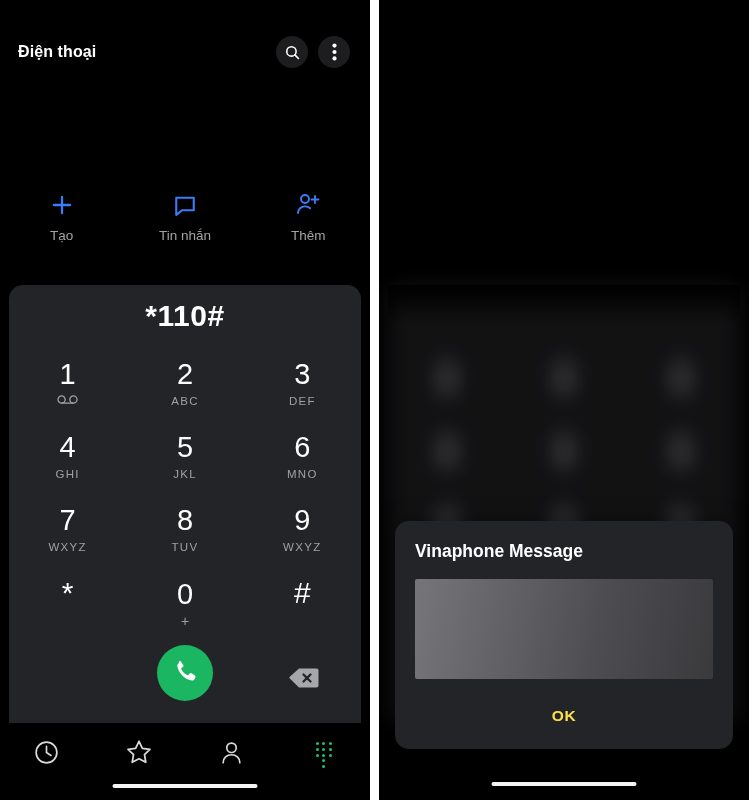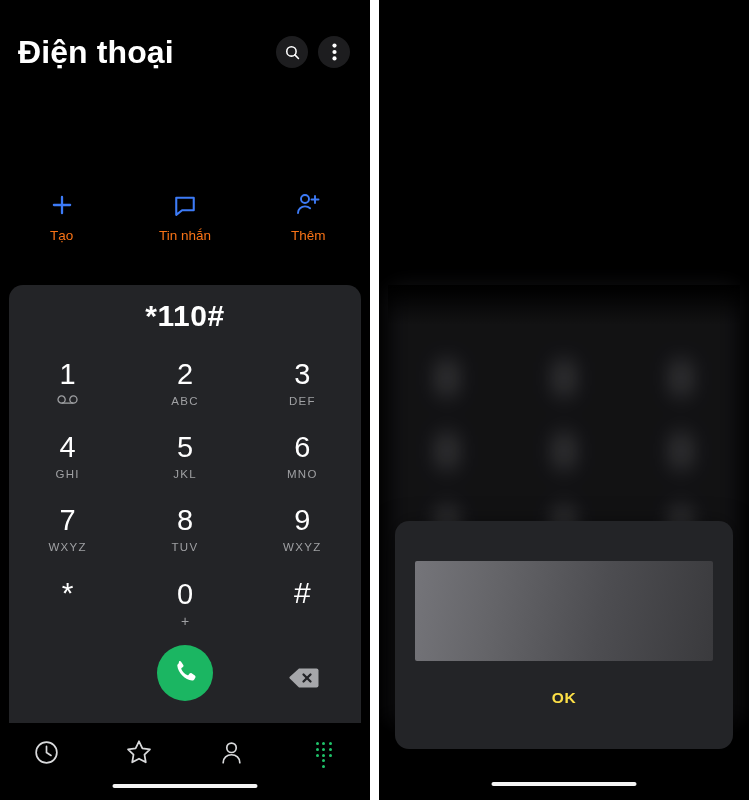--- a/index.html
+++ b/index.html
@@ -29,21 +29,21 @@
 
   
   .app-header {
     position: absolute; top: 0; left: 0; right: 0;
     height: 104px;
     display: flex; align-items: center;
     padding: 0 20px 0 18px;
   }
   .app-title {
     color: #ffffff;
-    font-size: 32px;
+    font-size: 16px;
     font-weight: bold;
     letter-spacing: 0.1px;
     flex: 1;
     line-height: 1;
   }
   .hdr-btn {
     width: 32px; height: 32px;
     border-radius: 50%;
     background: #1d1d1f;
     display: flex; align-items: center; justify-content: center;
@@ -60,21 +60,21 @@
   }
   .qa-item {
     flex: 1;
     display: flex; flex-direction: column;
     align-items: center;
     cursor: pointer;
   }
   .qa-icon { height: 30px; display: flex; align-items: center; justify-content: center; }
   .qa-label {
     margin-top: 9px;
-    color: #f97316;
+    color: #a3a3a3;
     font-size: 13.5px;
     line-height: 1;
   }
 
   
   .dialpad {
     position: absolute;
     left: 9px; right: 9px;
     top: 285px;
     height: 512px;
@@ -472,20 +472,21 @@
             <span></span>
           </div>
         <div class="blur-key">
             <span></span>
           </div>
       </div>
     </div>
     <div class="blur-top-fade"></div>
 
     <div class="dialog">
+      <div class="dialog-title">Vinaphone Message</div>
       <div class="dialog-body"></div>
       <div class="dialog-actions">
         <div class="dialog-ok">OK</div>
       </div>
     </div>
 
     <div class="right-home"></div>
   </div>
 
 </div>

